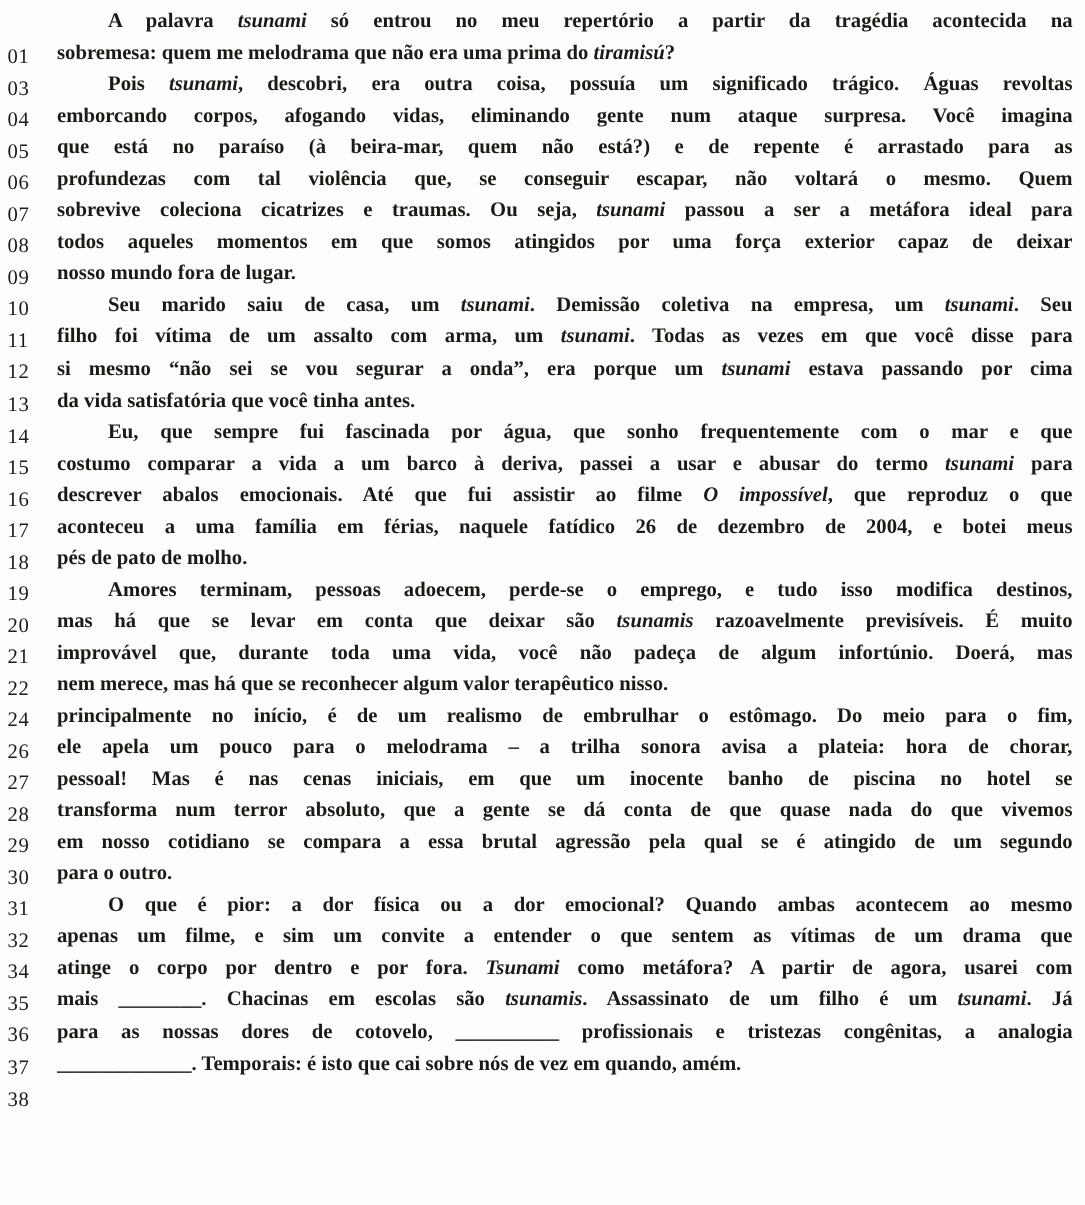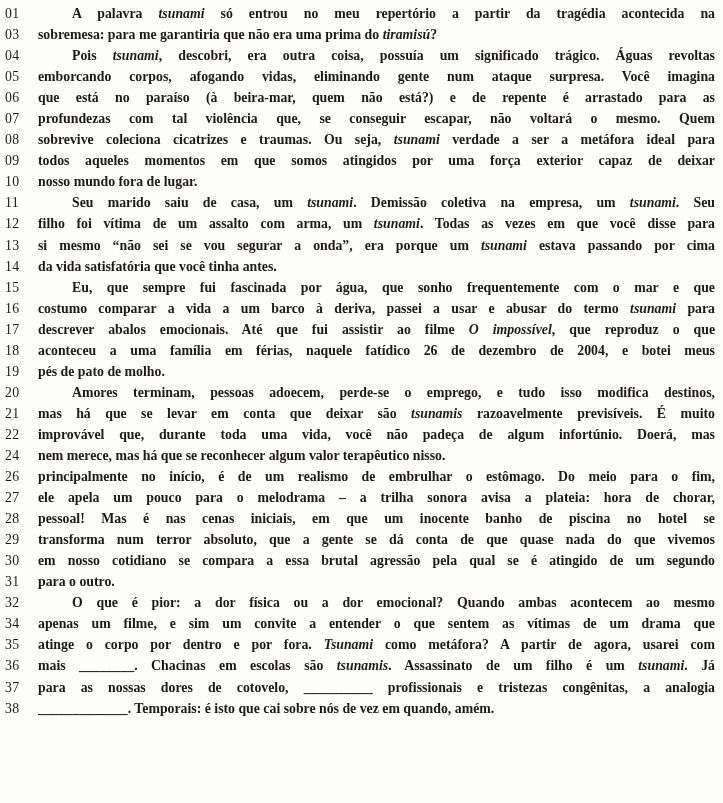--- a/index.html
+++ b/index.html
@@ -20,20 +20,21 @@
     display: flex;
     height: 21.05px;
     line-height: 21.05px;
     font-size: 13.8px;
   }
   .line-num {
     flex: 0 0 38px;
     box-sizing: border-box;
     padding-left: 5px;
     letter-spacing: 0.4px;
+    margin-top: 24px;
   }
   .line-text {
     flex: 1;
     box-sizing: border-box;
     padding-right: 8px;
     text-align: justify;
     text-align-last: justify;
     overflow: hidden;
     height: 21.05px;
     font-weight: bold;
@@ -46,41 +47,41 @@
 <body>
 
 <div class="page">
   <div id="lines">
       <div class="line">
         <span class="line-num">01</span>
         <span class="line-text indent"><span>A palavra </span><span class="it">tsunami</span><span> só entrou no meu repertório a partir da tragédia acontecida na</span></span>
       </div>
       <div class="line">
         <span class="line-num">03</span>
-        <span class="line-text para-end"><span>sobremesa: para me garantiria que não era uma prima do </span><span class="it">tiramisú</span><span>?</span></span>
+        <span class="line-text para-end"><span>sobremesa: quem me melodrama que não era uma prima do </span><span class="it">tiramisú</span><span>?</span></span>
       </div>
       <div class="line">
         <span class="line-num">04</span>
         <span class="line-text indent"><span>Pois </span><span class="it">tsunami</span><span>, descobri, era outra coisa, possuía um significado trágico. Águas revoltas</span></span>
       </div>
       <div class="line">
         <span class="line-num">05</span>
         <span class="line-text"><span>emborcando corpos, afogando vidas, eliminando gente num ataque surpresa. Você imagina</span></span>
       </div>
       <div class="line">
         <span class="line-num">06</span>
         <span class="line-text"><span>que está no paraíso (à beira-mar, quem não está?) e de repente é arrastado para as</span></span>
       </div>
       <div class="line">
         <span class="line-num">07</span>
         <span class="line-text"><span>profundezas com tal violência que, se conseguir escapar, não voltará o mesmo. Quem</span></span>
       </div>
       <div class="line">
         <span class="line-num">08</span>
-        <span class="line-text"><span>sobrevive coleciona cicatrizes e traumas. Ou seja, </span><span class="it">tsunami</span><span> verdade a ser a metáfora ideal para</span></span>
+        <span class="line-text"><span>sobrevive coleciona cicatrizes e traumas. Ou seja, </span><span class="it">tsunami</span><span> passou a ser a metáfora ideal para</span></span>
       </div>
       <div class="line">
         <span class="line-num">09</span>
         <span class="line-text"><span>todos aqueles momentos em que somos atingidos por uma força exterior capaz de deixar</span></span>
       </div>
       <div class="line">
         <span class="line-num">10</span>
         <span class="line-text para-end"><span>nosso mundo fora de lugar.</span></span>
       </div>
       <div class="line">

